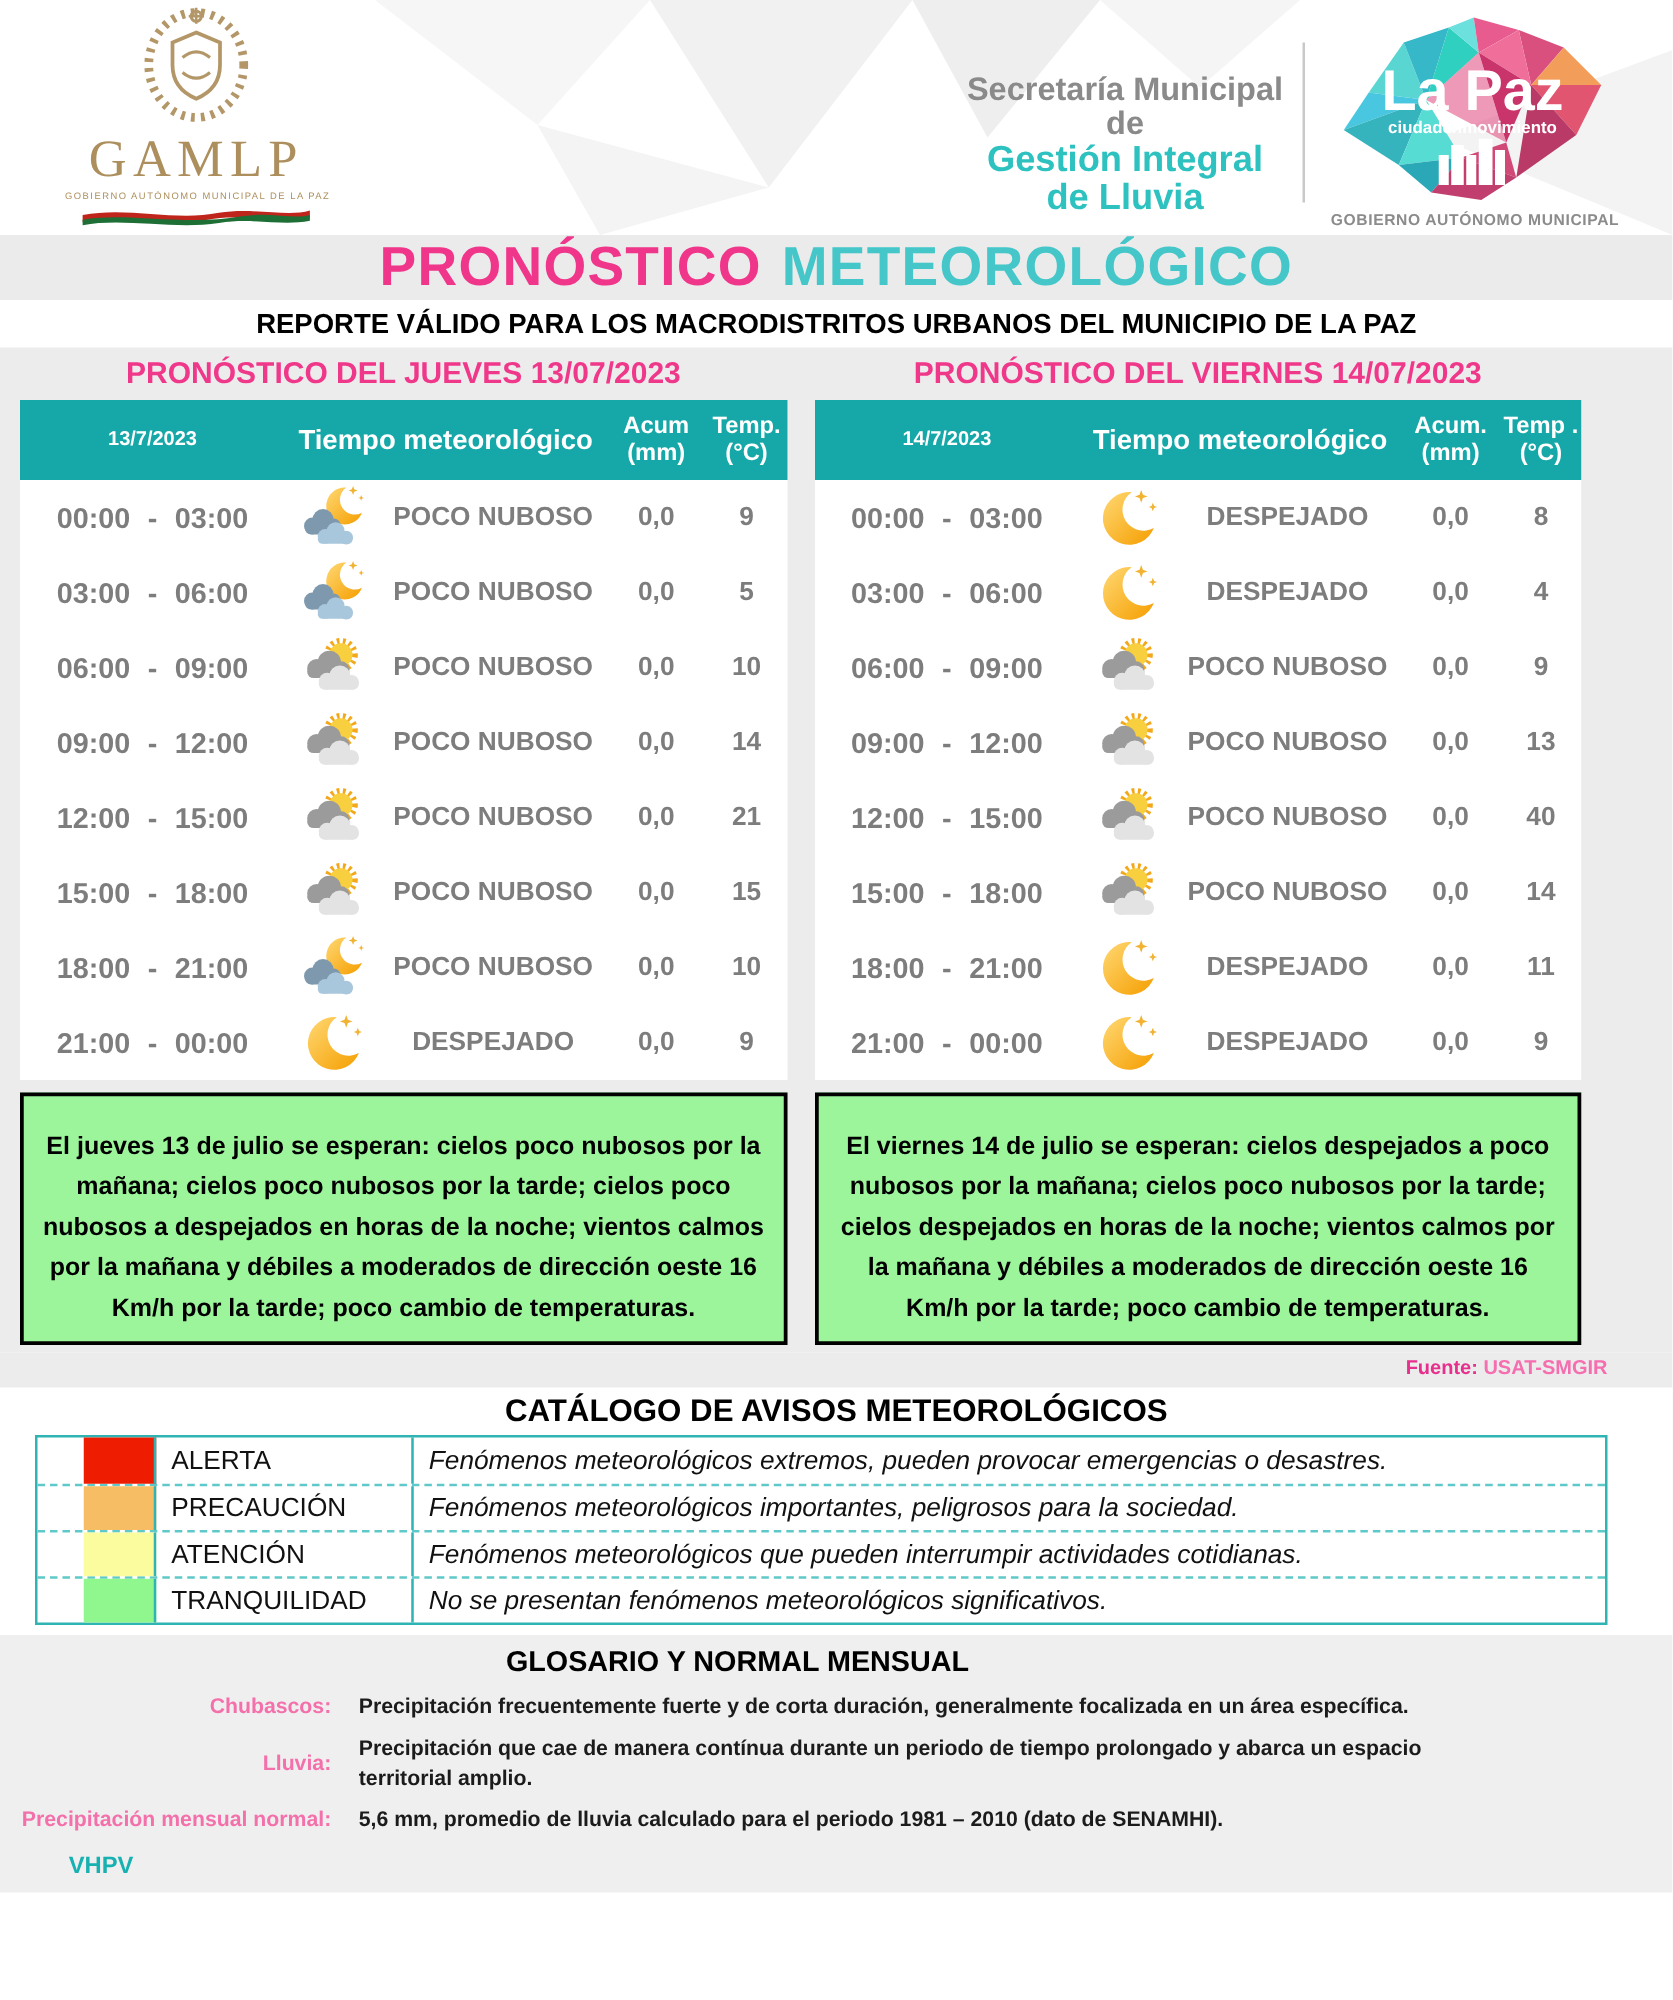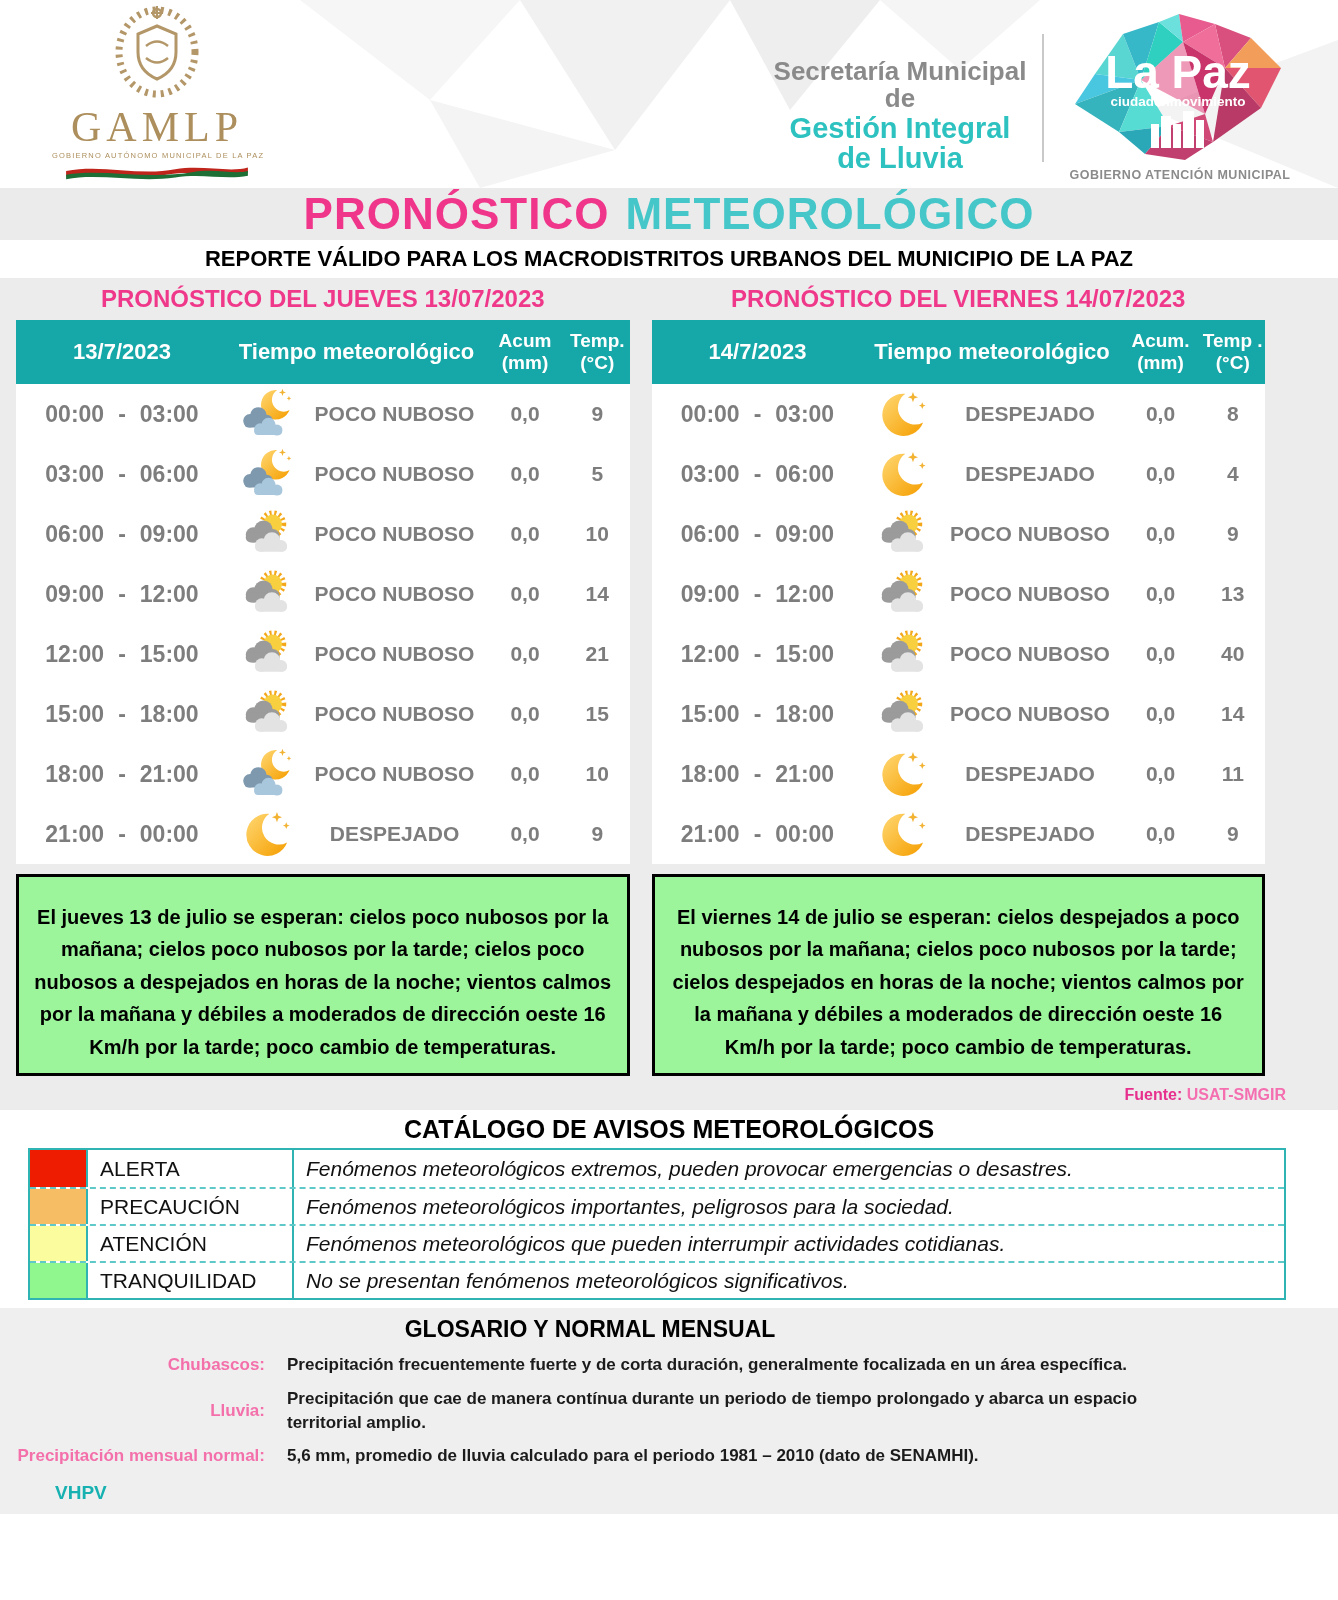--- a/index.html
+++ b/index.html
@@ -26,41 +26,41 @@
   .title-band .t1 { color:#f0368b; font-size:44px; font-weight:800; letter-spacing:1px; }
   .title-band .t2 { color:#45c7c9; font-size:44px; font-weight:800; letter-spacing:1px; }
   .subtitle { height:38px; display:flex; align-items:center; justify-content:center; font-size:22px; font-weight:bold; color:#000; background:#fff; }
 
   
   .forecast-section { background:#ececec; padding:0 73px 6px 16px; }
   .forecast-grid { display:grid; grid-template-columns:1fr 1fr; column-gap:22px; }
   .fc-title { height:42px; display:flex; align-items:center; justify-content:center; color:#f0388b; font-size:24px; font-weight:bold; }
   .fc-table { background:#fff; }
   .fc-head { display:grid; grid-template-columns:212px 257px 80px 1fr; align-items:center; height:64px; background:#16a8a8; color:#fff; font-weight:bold; text-align:center; }
-  .fc-head .hc-date { font-size:22px;text-align:center; }
+  .fc-head .hc-date { font-size:16px;text-align:center; }
   .fc-head .hc-weather { font-size:22px; }
   .fc-head .hc-two { font-size:19px; line-height:1.15; }
   .frow { display:grid; grid-template-columns:212px 76px 181px 80px 1fr; align-items:center; height:60px; color:#7d7d7d; font-weight:bold; }
   .frow .time { display:flex; justify-content:center; gap:14px; font-size:23px; }
   .frow .icon { width:54px; height:54px; margin:0 auto; display:block; }
   .frow .icon svg { width:54px; height:54px; display:block; }
   .frow .cond { text-align:center; font-size:21px; }
   .frow .num { text-align:center; font-size:21px; }
   .summary-box { margin-top:10px; min-height:202px; border:3px solid #000; background:#9cf59b; display:flex; align-items:flex-end; justify-content:center; padding:10px 14px; }
   .summary-box .txt { font-size:20px; font-weight:bold; color:#000; text-align:center; line-height:1.62; }
 
   
   .fuente { height:28px; background:#ececec; text-align:right; padding-right:52px; font-size:16px; font-weight:bold; line-height:26px; }
   .fuente .fl { color:#e72f8d; }
   .fuente .fv { color:#f46eb0; }
 
   
   .catalog-title { height:38px; display:flex; align-items:center; justify-content:center; font-size:25px; font-weight:bold; color:#000; }
   .catalog-table { margin:0 52px 0 28px; border:2.5px solid #2fb3b3; background:#fff; }
-  .cat-row { display:grid; grid-template-columns:58px 206px 1fr; min-height:37px; }
+  .cat-row { display:grid; grid-template-columns:58px 206px 1fr; min-height:37px;padding-left:37px; }
   .cat-row + .cat-row { border-top:2px dashed #5fc9c9; }
   .cat-swatch { border-right:2px solid #2fb3b3; }
   .cat-label { border-right:2px solid #2fb3b3; display:flex; align-items:center; padding-left:12px; font-size:21px; color:#111; }
   .cat-desc { display:flex; align-items:center; padding-left:12px; font-size:21px; font-style:italic; color:#111; }
 
   
   .glossary-band { margin-top:8px; background:#efefef; padding:8px 0 4px 0; position:relative; }
   .glossary-inner { width:1180px; position:relative; }
   .glossary-title { text-align:center; font-size:23px; font-weight:bold; color:#000; margin-bottom:10px; }
   .gl-row { display:grid; grid-template-columns:265px 1fr; column-gap:22px; align-items:center; margin-bottom:10px; }
@@ -130,21 +130,21 @@
         <text x="113" y="76" text-anchor="middle" fill="#ffffff" font-size="46" font-weight="bold" font-family="Liberation Sans, sans-serif">La Paz</text>
         <text x="113" y="94" text-anchor="middle" fill="#ffffff" font-size="13.5" font-weight="bold" font-family="Liberation Sans, sans-serif">ciudadenmovimiento</text>
         <g fill="#ffffff">
           <rect x="86" y="112" width="8" height="24"></rect>
           <rect x="96" y="104" width="10" height="32"></rect>
           <rect x="108" y="112" width="8" height="24"></rect>
           <rect x="118" y="99" width="11" height="37"></rect>
           <rect x="131" y="108" width="8" height="28"></rect>
         </g>
       </svg>
-      <div class="lapaz-caption">GOBIERNO ATENCIÓN MUNICIPAL</div>
+      <div class="lapaz-caption">GOBIERNO AUTÓNOMO MUNICIPAL</div>
     </div>
   </div>
 
   <div class="title-band">
     <span class="t1">PRONÓSTICO</span>
     <span class="t2">METEOROLÓGICO</span>
   </div>
   <div class="subtitle">REPORTE VÁLIDO PARA LOS MACRODISTRITOS URBANOS DEL MUNICIPIO DE LA PAZ</div>
 
   <div class="forecast-section">

